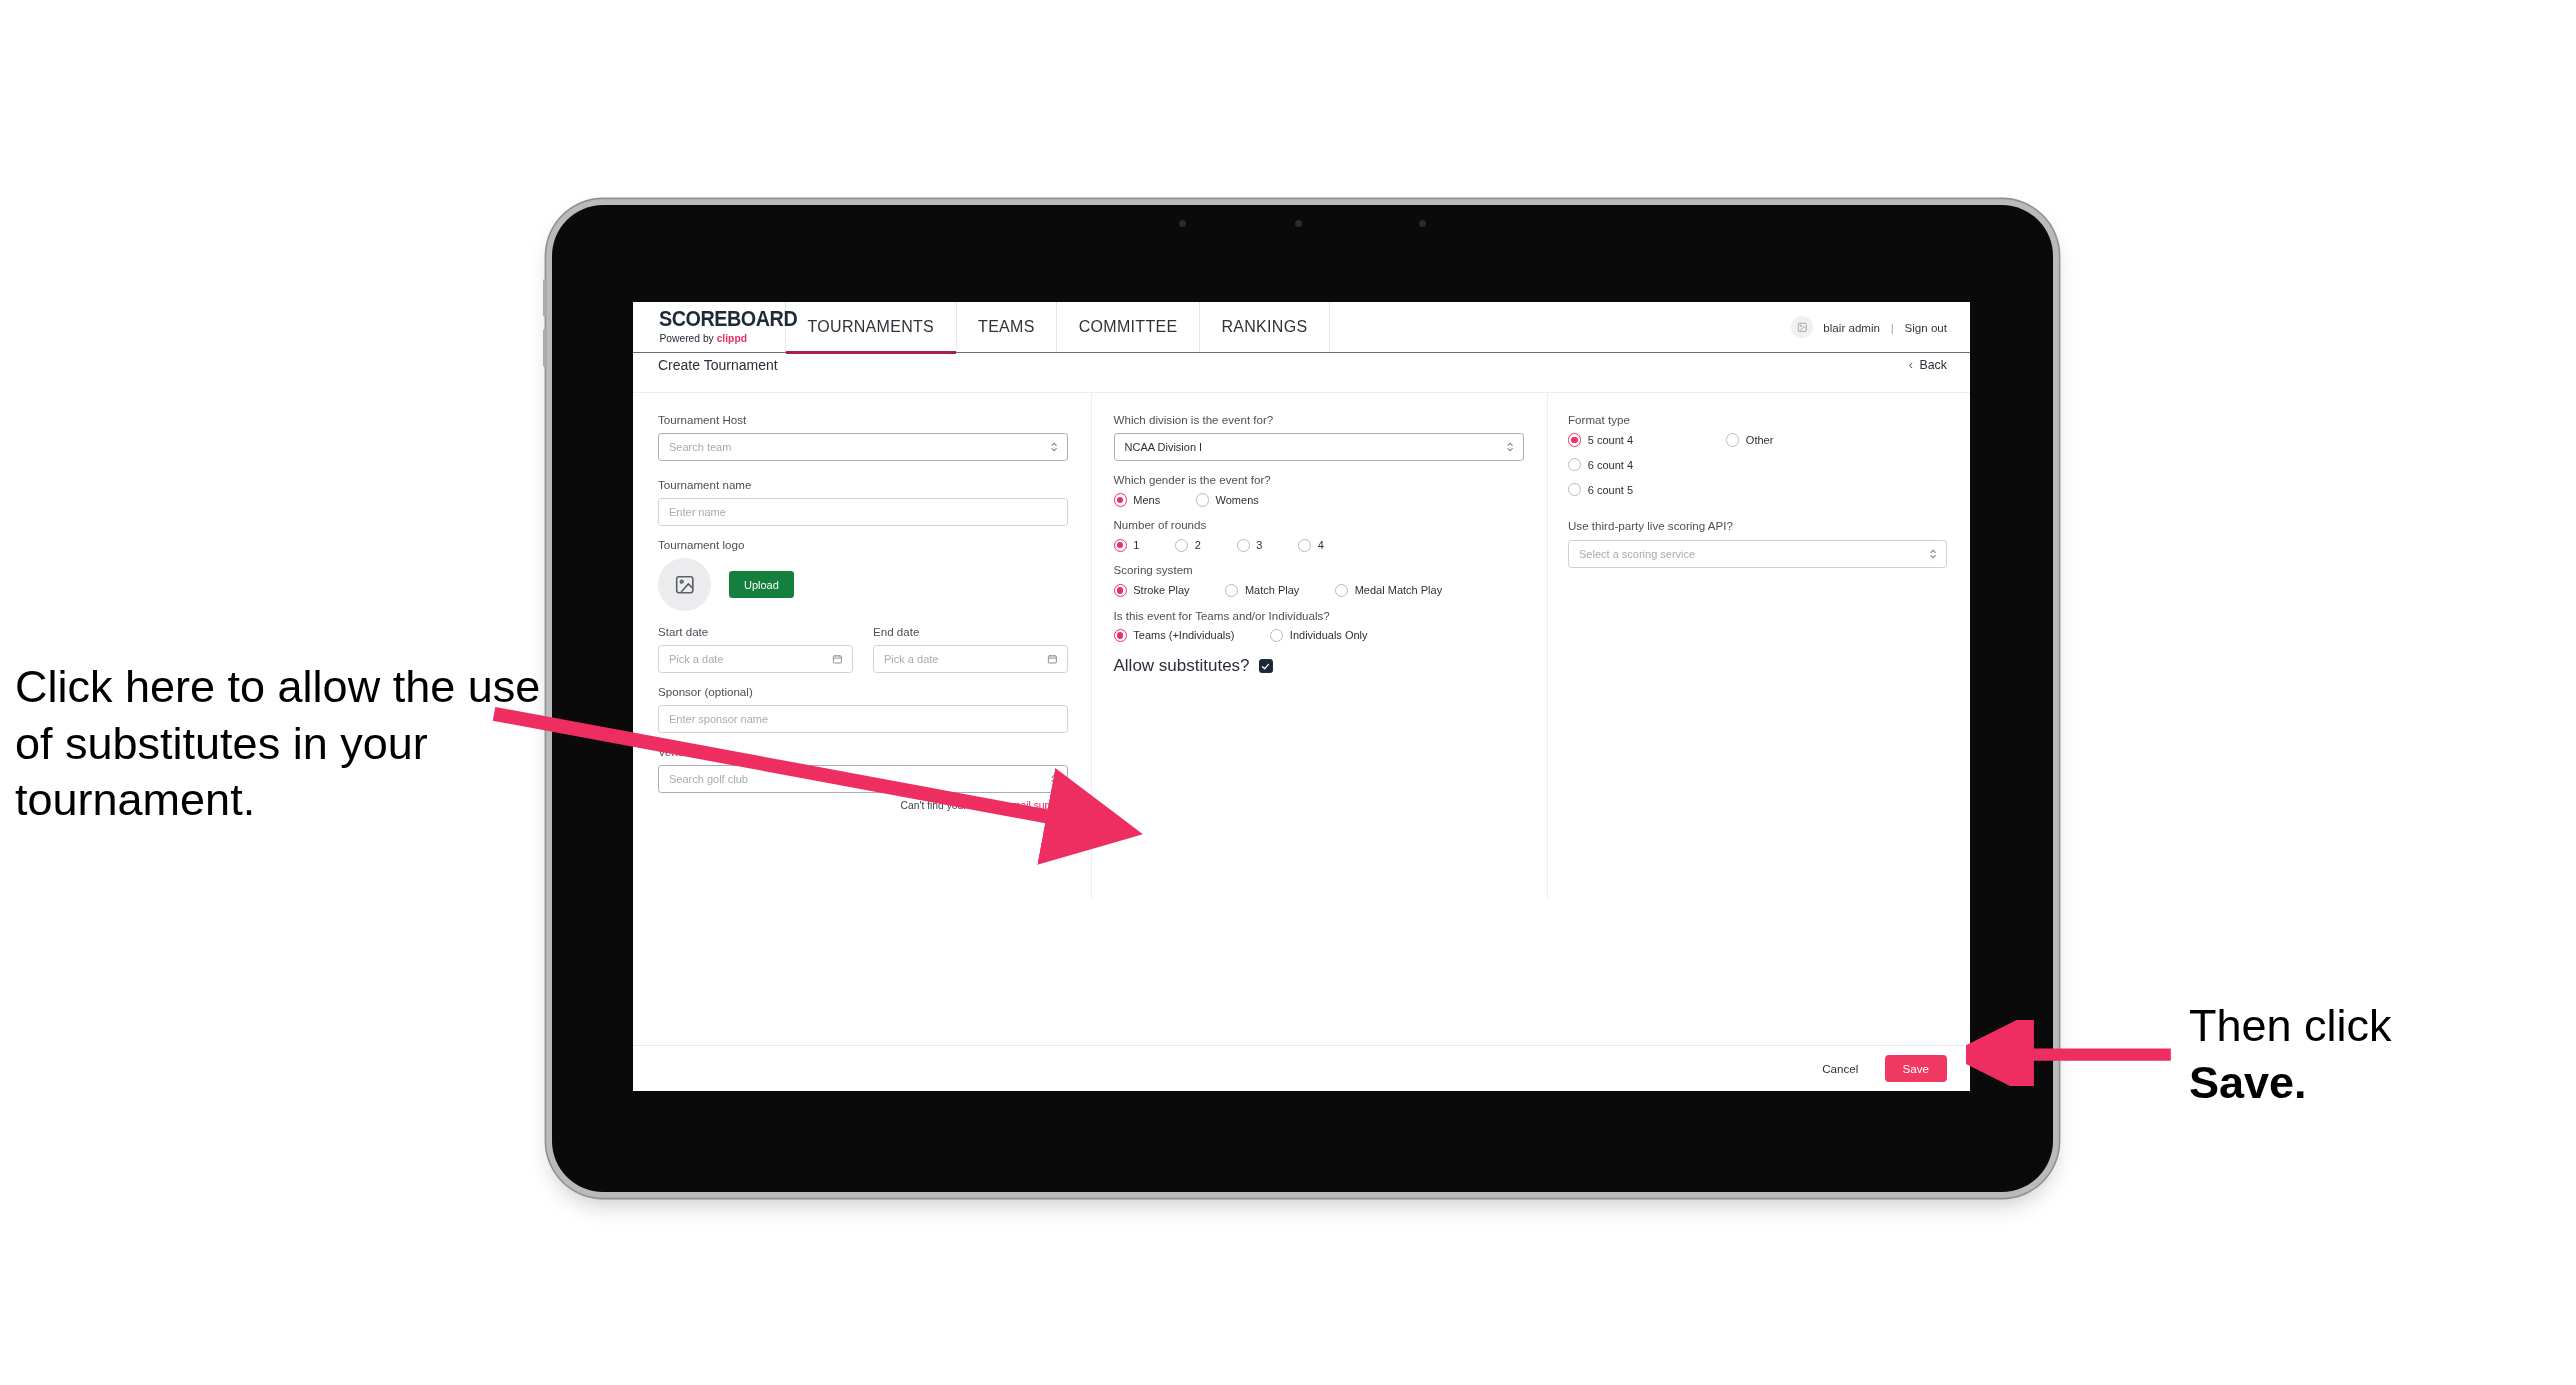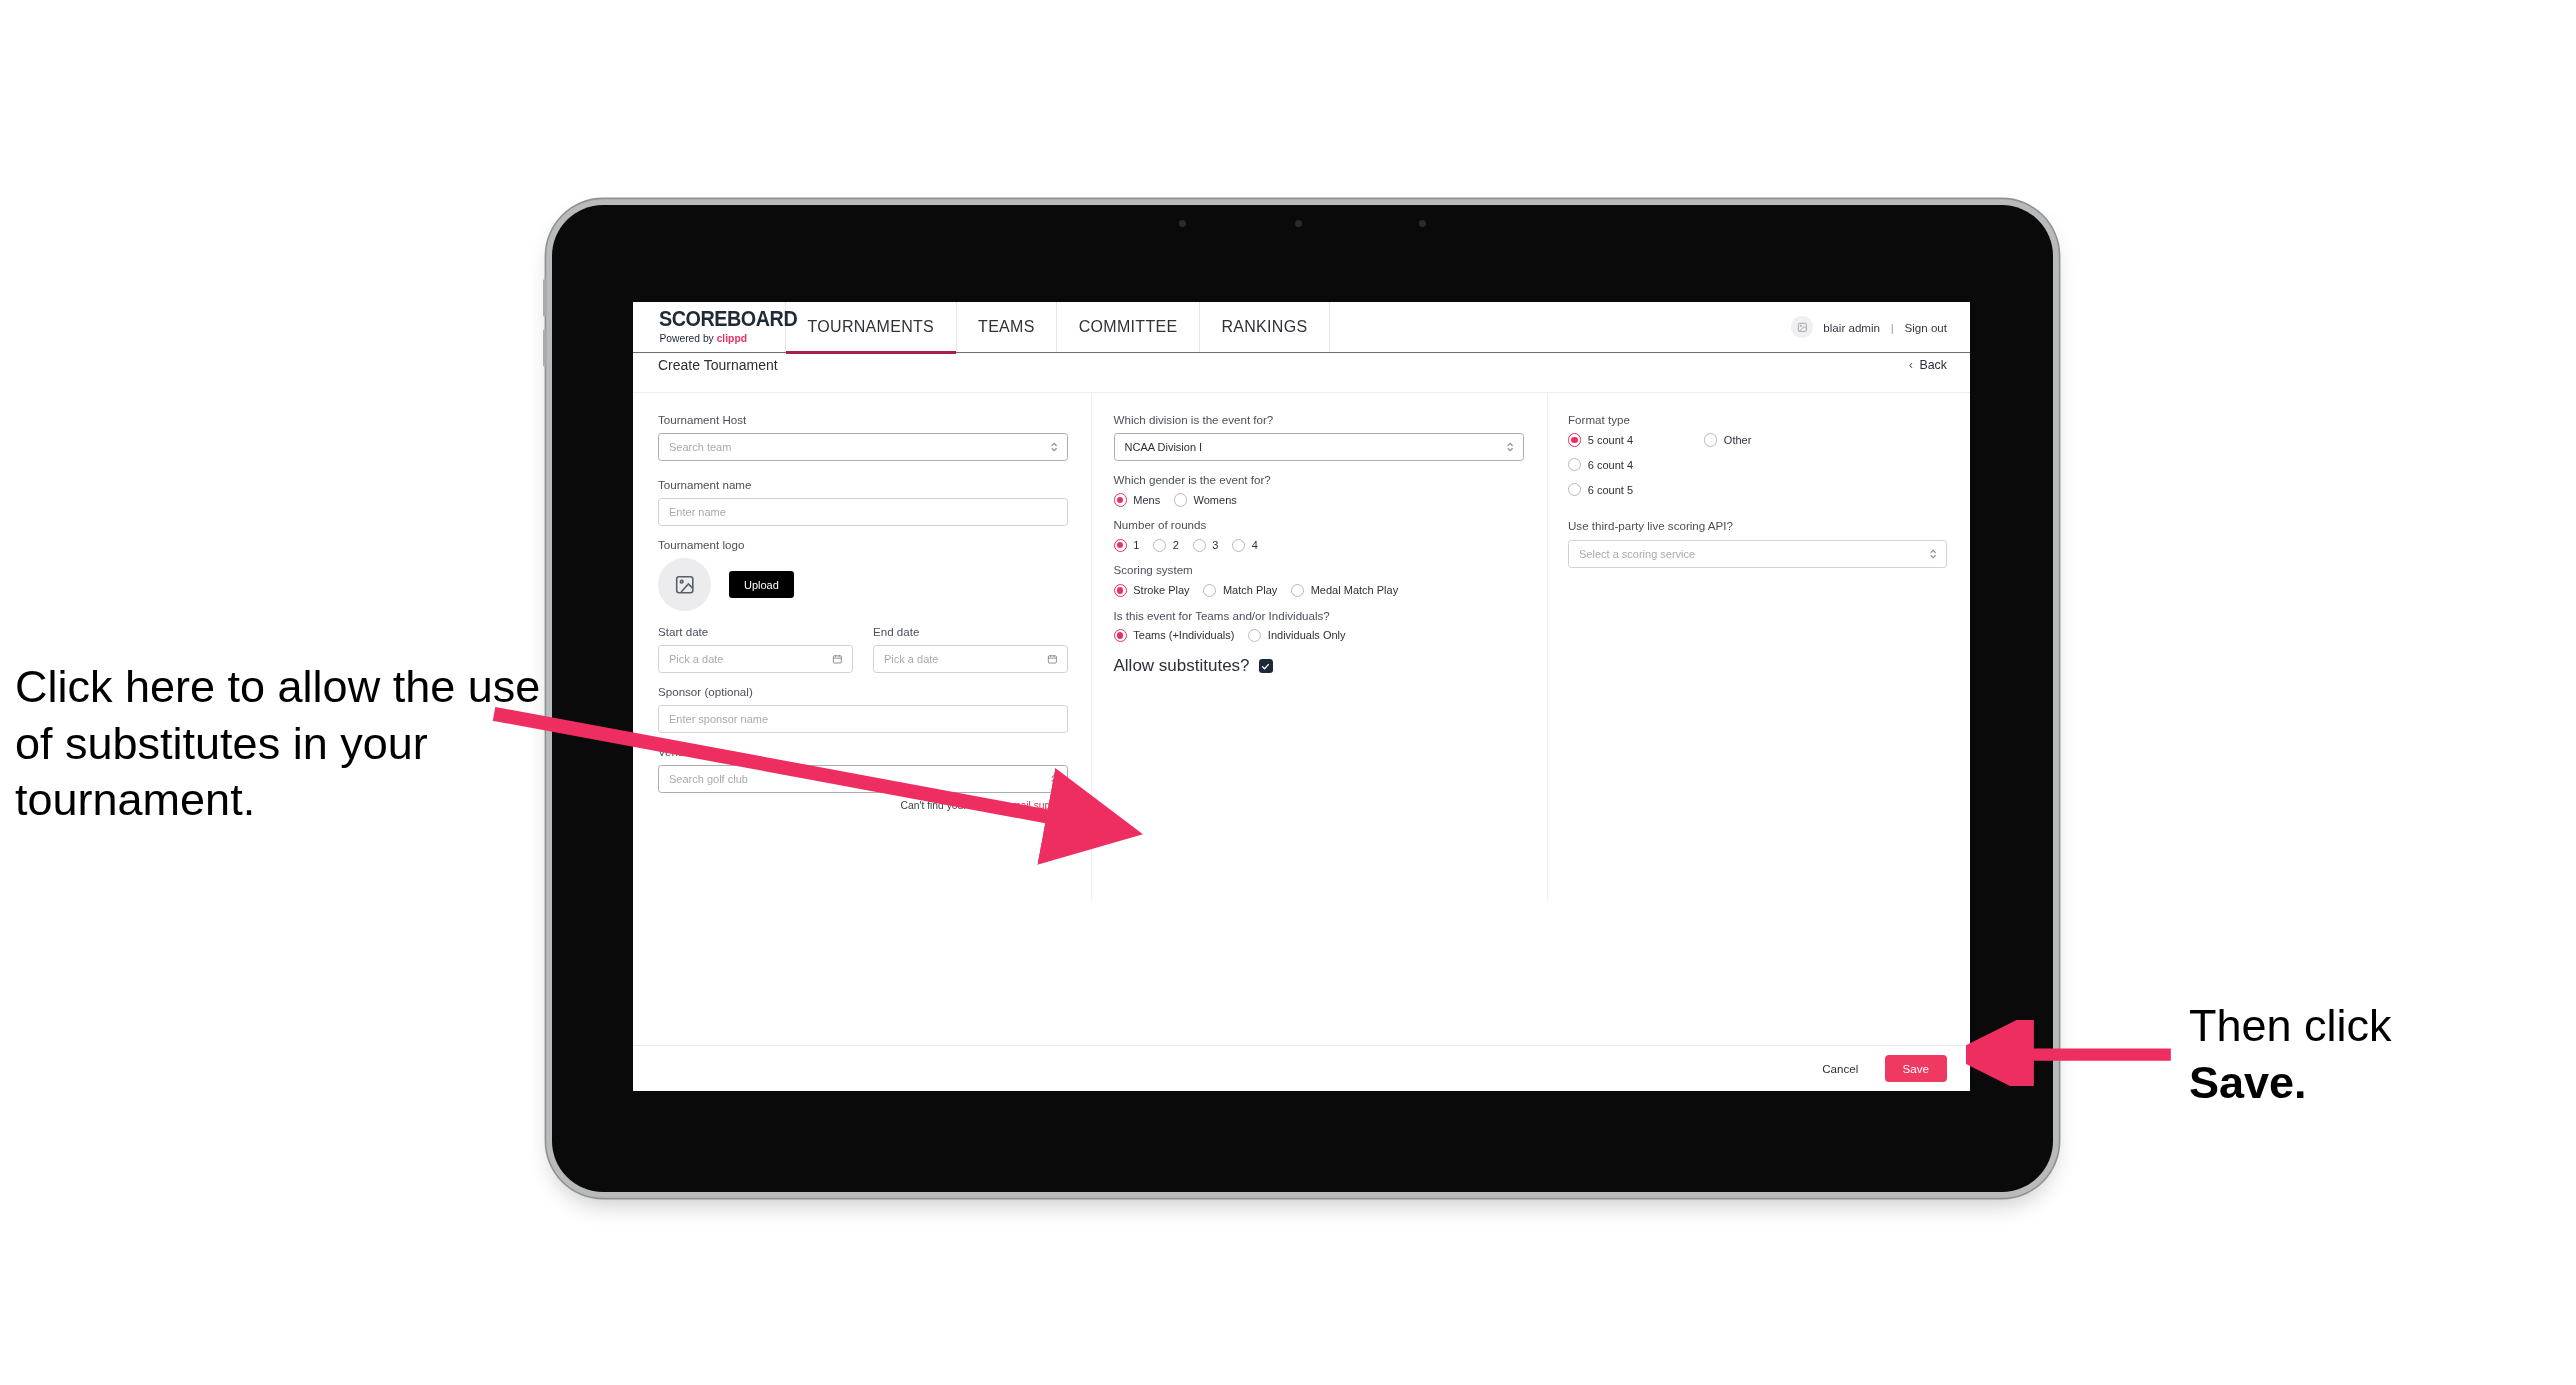--- a/index.html
+++ b/index.html
@@ -120,35 +120,35 @@
   }
   .calicon { position:absolute; right:9px; top:50%; transform:translateY(-50%); color:#777c83; }
 
   
   .logorow { display:flex; align-items:center; gap:18px; margin-top:3.3px; }
   .logocircle {
     width: 53px; height: 53px; border-radius:50%; background:#ececee;
     display:flex; align-items:center; justify-content:center;
   }
   .uploadbtn {
-    background:#000000; color:#fff; font-size:11px;
+    background:#15803d; color:#fff; font-size:11px;
     padding: 7.4px 15px; border-radius:3.3px; border:none; cursor:pointer;
   }
 
   .daterow { display:flex; gap:20px; margin-top:1.7px; }
   .daterow .dcell { flex:1; }
 
   .helpline {
     margin-top: 7.4px; text-align: right; font-size: 10.3px; color: #3b4149;
   }
   .helpline a { color:#e0275c; text-decoration:underline; cursor:pointer; }
 
   
   .radiorow { display:flex; align-items:center; gap:6.6px; flex-wrap:wrap; }
-  .ritem { display:flex; align-items:center; gap:6.6px; margin-right:7px; cursor:pointer; }
+  .ritem { display:flex; align-items:center; gap:6.6px; margin-right:29px; cursor:pointer; }
   .ritem:last-child { margin-right:0; }
   .rdot {
     width:13.2px; height:13.2px; border-radius:50%;
     border:1.4px solid #b6bac0; background:#fff;
     display:flex; align-items:center; justify-content:center; flex:0 0 auto;
   }
   .rdot.on { border-color:#ec2f63; }
   .rdot.on::after {
     content:""; width:6.6px; height:6.6px; border-radius:50%; background:#ec2f63;
   }

